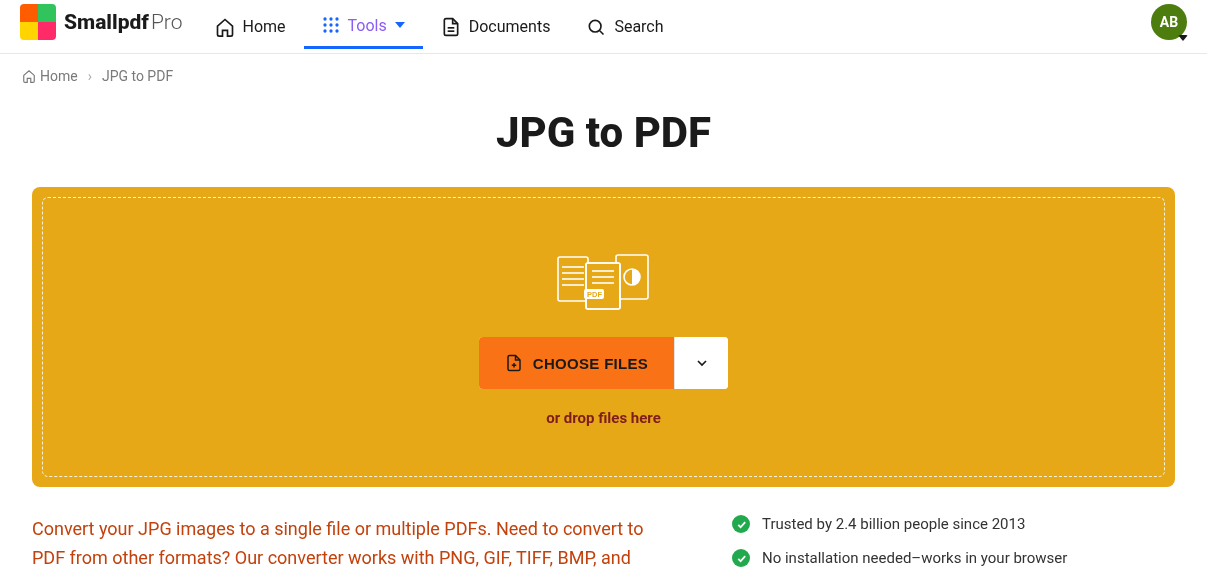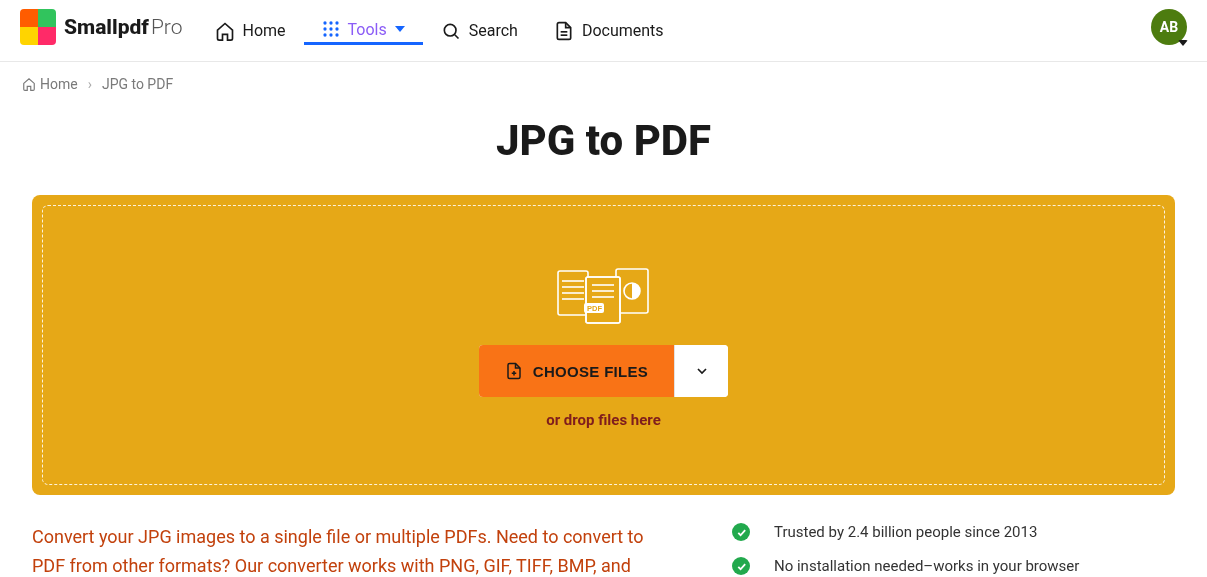--- a/index.html
+++ b/index.html
@@ -7,23 +7,23 @@
     font-family: -apple-system, BlinkMacSystemFont, "Segoe UI", Roboto, "Helvetica Neue", Arial, sans-serif;
     background: #fff;
     color: #1a1a1a;
     width: 1207px;
     height: 577px;
     overflow: hidden;
   }
   
   .header {
     display: flex;
-    align-items: flex-end;
-    height: 62px;
-    padding: 16px 20px;
+    align-items: flex-start;
+    height: 54px;
+    padding: 4px 20px;
     border-bottom: 1px solid #e8e8e8;
   }
   .logo-block { display: flex; align-items: center; gap: 8px; margin-right: 14px;}
   .logo-square {
     width: 36px; height: 36px; display:grid; grid-template-columns:1fr 1fr; grid-template-rows:1fr 1fr;
     border-radius:4px; overflow:hidden;
   }
   .logo-square div:nth-child(1){background:#ff5c00;}
   .logo-square div:nth-child(2){background:#31c45d;}
   .logo-square div:nth-child(3){background:#ffd400;}
@@ -61,41 +61,41 @@
   .dropzone {
     background:#e6a817;
     border-radius:8px;
     padding:10px;
   }
   .dropzone-inner {
     border:1.5px dashed rgba(255,255,255,0.85);
     border-radius:6px;
     min-height:280px;
     display:flex; flex-direction:column; align-items:center; justify-content:center;
-    gap:14px;
+    gap:20px;
     padding:36px 0 34px;
   }
   .file-illustration { color:#fff; }
   .choose-wrap {
     display:flex; background:#fff; border-radius:4px; overflow:hidden;
   }
   .choose-btn {
     display:flex; align-items:center; gap:10px; padding:16px 26px; font-size:15px; font-weight:700;
     letter-spacing:0.3px; cursor:pointer; color:#1a1a1a; background:#f97316; border:none;
   }
   .choose-caret {
     display:flex; align-items:center; justify-content:center; width:54px; border-left:1px solid #e2e2e2;
     cursor:pointer; background:#fff; border-top:none;border-right:none;border-bottom:none;
   }
   .drop-hint { color:#7f1d1d; font-weight:700; font-size:15px; }
   
   .below { display:flex; gap:60px; margin-top:28px; }
   .desc { flex:1; font-size:18px; line-height:1.6; color:#c2410c; max-width:640px;}
   .benefits { flex:0 0 380px; display:flex; flex-direction:column; gap:16px; }
-  .benefit { display:flex; align-items:center; gap:24px; font-size:15px; color:#333;}
+  .benefit { display:flex; align-items:center; gap:12px; font-size:15px; color:#333;}
   .check {
     width:18px;height:18px;border-radius:50%;background:#22a94d;display:flex;align-items:center;justify-content:center;flex-shrink:0;
   }
   .check svg{display:block;}
 </style>
 </head>
 <body>
 
 <div class="header">
   <div class="logo-block">
@@ -129,33 +129,33 @@
           <circle cx="12" cy="20" r="2.2"></circle>
           <circle cx="20" cy="20" r="2.2"></circle>
         </svg>
       <span>Tools</span>
       <svg width="10" height="10" viewBox="0 0 10 10" fill="#1565ff">
           <path d="M0 2 L5 8 L10 2 Z"></path>
         </svg>
     </div>
     <div class="nav-item">
       <svg width="20" height="20" viewBox="0 0 24 24" fill="none" stroke="#1a1a1a" stroke-width="2">
-          <circle cx="11" cy="11" r="7"></circle>
-          <line x1="21" y1="21" x2="16.5" y2="16.5"></line>
-        </svg>
-      <span>Search</span>
-    </div>
-    <div class="nav-item">
-      <svg width="20" height="20" viewBox="0 0 24 24" fill="none" stroke="#1a1a1a" stroke-width="2">
           <path d="M14 2H6a2 2 0 0 0-2 2v16a2 2 0 0 0 2 2h12a2 2 0 0 0 2-2V8z"></path>
           <polyline points="14 2 14 8 20 8"></polyline>
           <line x1="8" y1="13" x2="16" y2="13"></line>
           <line x1="8" y1="17" x2="16" y2="17"></line>
         </svg>
       <span>Documents</span>
+    </div>
+    <div class="nav-item">
+      <svg width="20" height="20" viewBox="0 0 24 24" fill="none" stroke="#1a1a1a" stroke-width="2">
+          <circle cx="11" cy="11" r="7"></circle>
+          <line x1="21" y1="21" x2="16.5" y2="16.5"></line>
+        </svg>
+      <span>Search</span>
     </div>
   </nav>
 
   <div class="avatar">
     <span>AB</span>
     <span class="avatar-caret"></span>
   </div>
 </div>
 
 <div class="breadcrumb">

